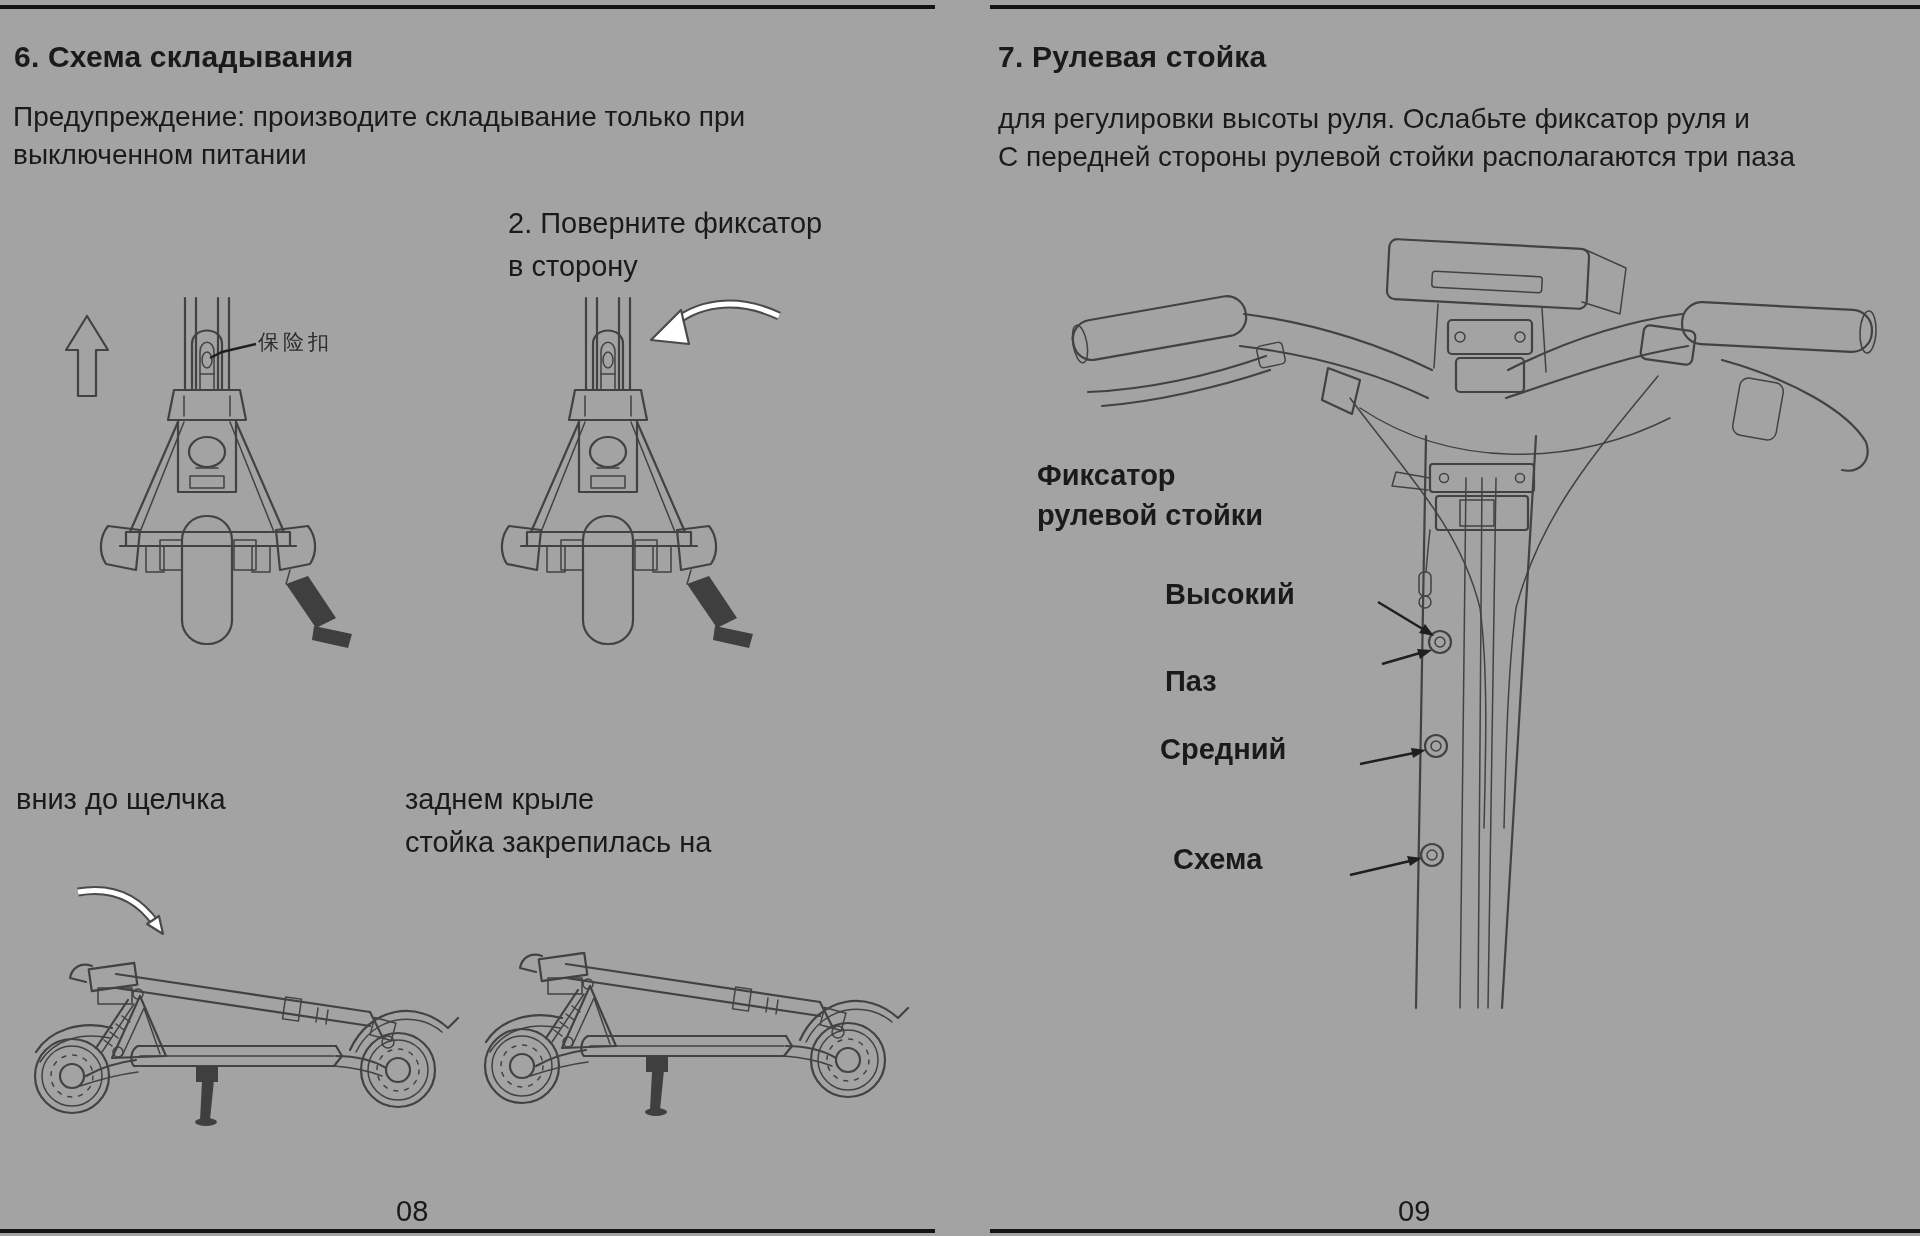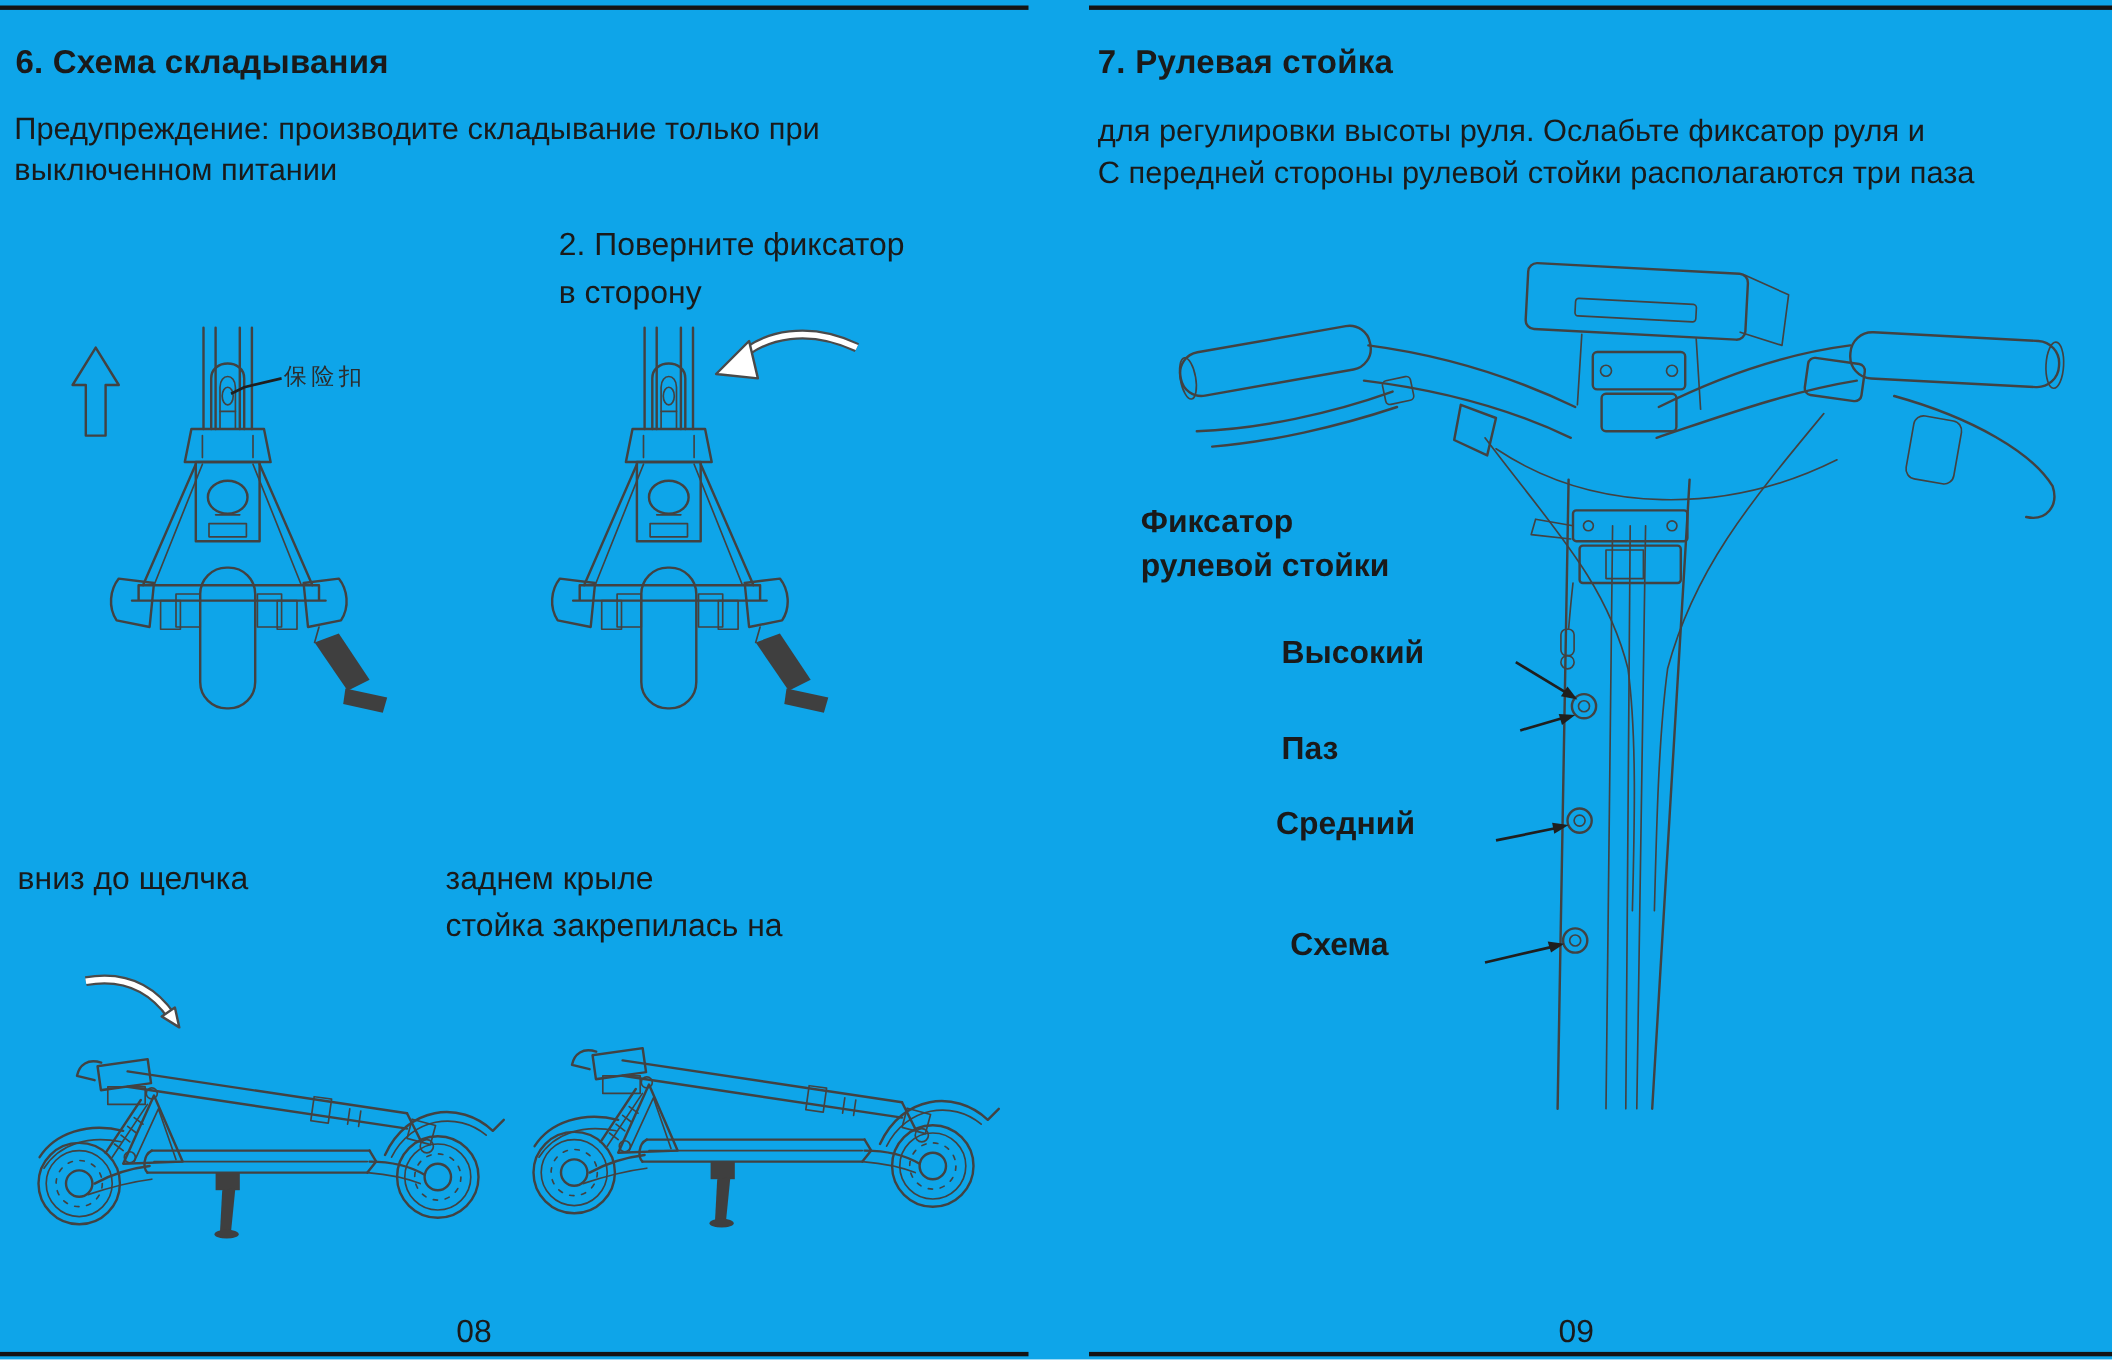--- a/index.html
+++ b/index.html
@@ -1,29 +1,29 @@
 <!DOCTYPE html>
 <html><head>
 <meta charset="utf-8">
 <style>
   html,body{margin:0;padding:0;background:#ffffff;}
-  #sheet{position:relative;width:1920px;height:1236px;background:#0ea5e9;overflow:hidden;
+  #sheet{position:relative;width:1920px;height:1236px;background:#a3a3a3;overflow:hidden;
          font-family:"Liberation Sans","DejaVu Sans",sans-serif;color:#1a1a1a;}
   .page{position:absolute;top:0;height:1236px;}
   #page-left{left:0;width:935px;}
   #page-right{left:990px;width:930px;}
   .rule{position:absolute;left:0;right:0;height:4px;background:#141414;}
   .rule.top{top:5px;}
   .rule.bottom{top:1229px;}
   .abs{position:absolute;white-space:nowrap;}
   .title{font-size:30px;font-weight:bold;letter-spacing:.2px;}
   .body-txt{font-size:28px;line-height:38px;}
   .step-txt{font-size:29px;line-height:43px;}
   .diagram-label{font-weight:bold;font-size:29px;line-height:40px;}
-  .pagenum{font-size:29px;width:70px;text-align:center;}
+  .pagenum{font-size:29px;width:70px;}
   .cn{font-family:"DejaVu Serif","Liberation Serif",serif;font-size:21px;letter-spacing:4px;color:#2c2c2c;}
   svg{position:absolute;overflow:visible;}
   .ln{fill:none;stroke:#424242;stroke-width:2.2;stroke-linecap:round;stroke-linejoin:round;}
   .thin{stroke-width:1.5;}
   .dark{fill:#3f3f3f;stroke:none;}
   .band{fill:none;stroke:#4a4a4a;stroke-width:9;stroke-linecap:butt;}
   .bandcore{fill:none;stroke:#ffffff;stroke-width:5;stroke-linecap:butt;}
   .hollow{fill:#ffffff;stroke:#4a4a4a;stroke-width:2.2;stroke-linejoin:round;}
   .leader{fill:none;stroke:#1f1f1f;stroke-width:2.4;}
   .ahead{fill:#1f1f1f;stroke:none;}

